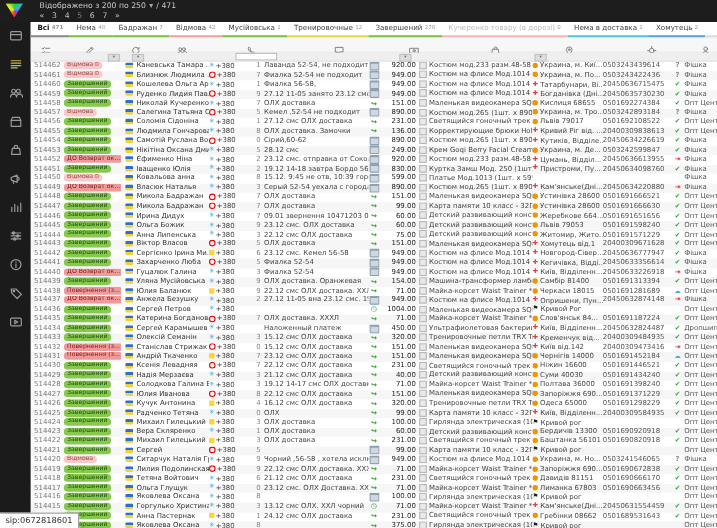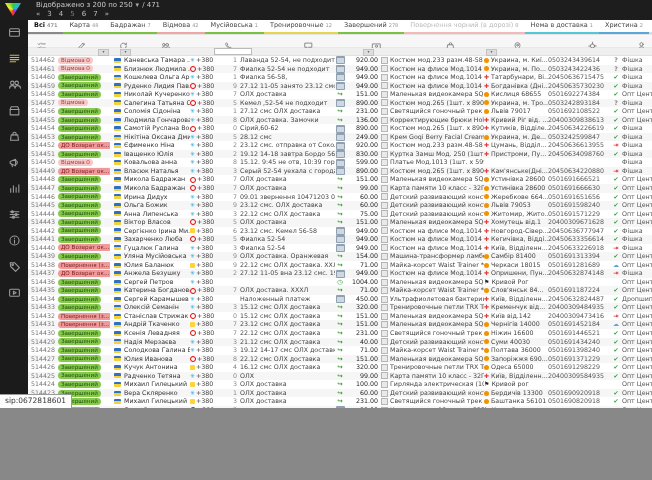--- a/index.html
+++ b/index.html
@@ -1,16 +1,16 @@
 <!DOCTYPE html>
 <html><head>
 <meta charset="utf-8">
 <style>
   html,body{margin:0;padding:0;background:#888;}
-  #app{position:relative;width:652px;height:408px;background:#fff;overflow:hidden;
+  #app{position:relative;width:652px;height:480px;background:#fff;overflow:hidden;
        font-family:"DejaVu Sans",sans-serif;-webkit-font-smoothing:antialiased;}
   
   #topbar{position:absolute;left:0;top:0;width:652px;height:20px;background:#1d1d1d;color:#c9c9c9;}
   #logo{position:absolute;left:5px;top:3px;width:16px;height:13px;
         clip-path:polygon(50% 100%,0 0,100% 0);
         background:conic-gradient(from 180deg,#e33,#f90,#ee3,#3c3,#2bd,#93f,#e33);}
   #shown{position:absolute;left:36px;top:1px;font-size:7px;white-space:nowrap;}
   #shown .caret{margin:0 3px;color:#aaa;cursor:pointer;}
   #pager{position:absolute;left:36px;top:10px;font-size:7px;display:flex;gap:7px;}
   #pager span{cursor:pointer;color:#bfbfbf;}
@@ -173,29 +173,29 @@
         <span><svg viewBox="0 0 12 12">
             <rect x="1.5" y="3" width="9" height="6.5" rx="1"></rect>
             <path d="M5 4.8l2.5 1.4L5 7.6z"></path>
           </svg></span>
       </div>
     </div>
 
   <div id="content">
     <div id="tabsbar">
         <div class="tab active" style="border-bottom-color: rgb(138, 138, 138);"><span>Всі</span><span class="cnt">471</span></div>
-        <div class="tab" style="border-bottom-color: rgb(123, 193, 67);"><span>Карта</span><span class="cnt">48</span></div>
+        <div class="tab" style="border-bottom-color: rgb(123, 193, 67);"><span>Нема</span><span class="cnt">48</span></div>
         <div class="tab" style="border-bottom-color: rgb(123, 193, 67);"><span>Бадражан</span><span class="cnt">7</span></div>
         <div class="tab" style="border-bottom-color: rgb(240, 165, 165);"><span>Відмова</span><span class="cnt">42</span></div>
         <div class="tab" style="border-bottom-color: rgb(123, 193, 67);"><span>Мусійовська</span><span class="cnt">1</span></div>
         <div class="tab" style="border-bottom-color: rgb(230, 213, 79);"><span>Тренировочные</span><span class="cnt">12</span></div>
         <div class="tab" style="border-bottom-color: rgb(123, 193, 67);"><span>Завершений</span><span class="cnt">278</span></div>
-        <div class="tab dim" style="border-bottom-color: rgb(243, 184, 184);"><span>Повернення чорний (в дорозі)</span><span class="cnt">0</span></div>
+        <div class="tab dim" style="border-bottom-color: rgb(243, 184, 184);"><span>Кучеренко товару (в дорозі)</span><span class="cnt">0</span></div>
         <div class="tab" style="border-bottom-color: rgb(85, 198, 216);"><span>Нема в доставка</span><span class="cnt">1</span></div>
-        <div class="tab" style="border-bottom-color: rgb(88, 167, 216);"><span>Христина</span><span class="cnt">2</span></div>
+        <div class="tab" style="border-bottom-color: rgb(88, 167, 216);"><span>Хомутець</span><span class="cnt">2</span></div>
         <div class="tab dim" style="border-bottom-color: rgb(221, 221, 221);"></div>
       </div>
     <div id="colhead">
         <span class="hicon" style="left: 8px;"><svg viewBox="0 0 12 12">
             <path d="M2 3.5l1 1 1.7-2M6 3.5h4.5M2 8l1 1 1.7-2M6 8.5h4.5"></path>
           </svg></span>
         <span class="hicon" style="left: 48px;"><svg viewBox="0 0 12 12">
             <path d="M2.5 9.5l.7-2.2 5-5 1.5 1.5-5 5zM7.5 3L9 4.5"></path>
           </svg></span>
         <span class="hicon" style="left: 90px;"><svg viewBox="0 0 12 12">

